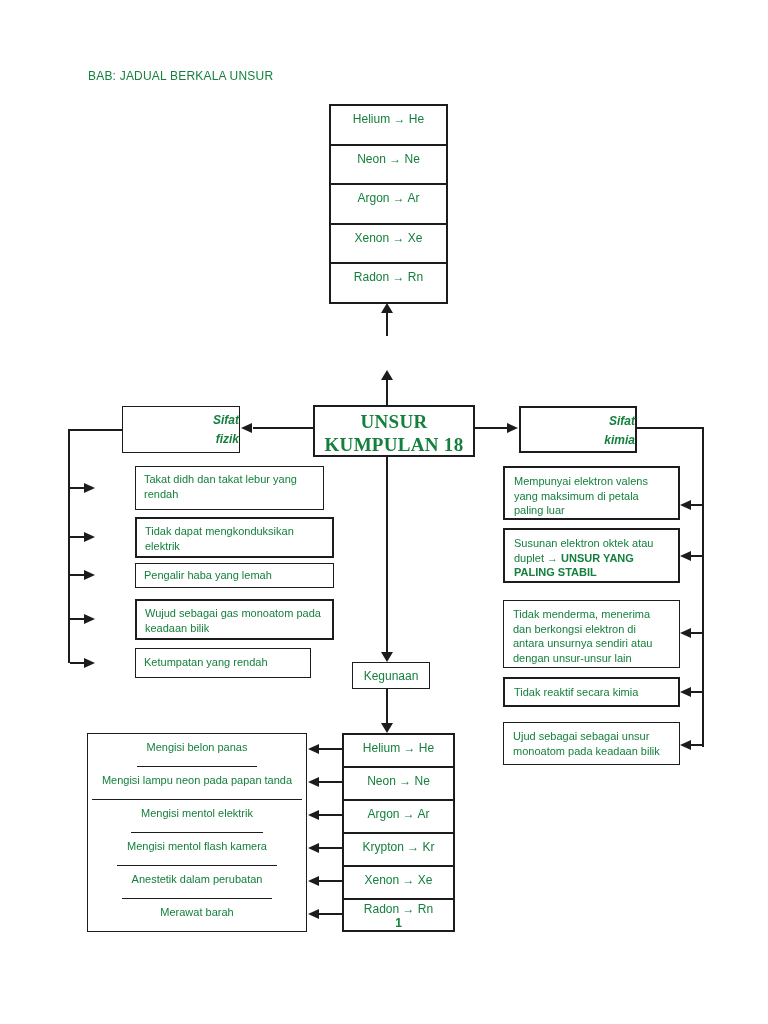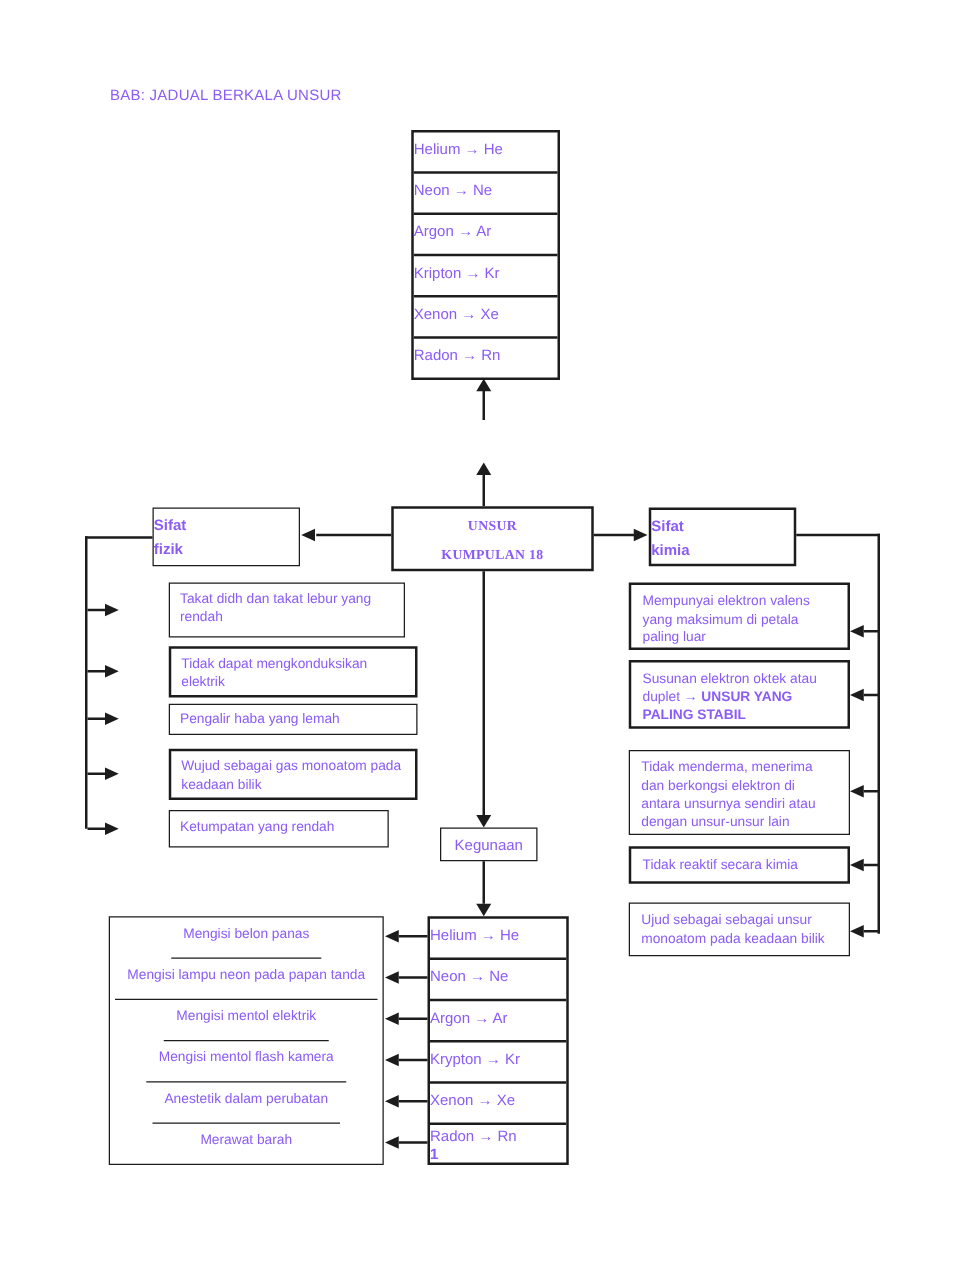--- a/index.html
+++ b/index.html
@@ -1,37 +1,37 @@
 <!DOCTYPE html>
 <html><head>
 <meta charset="utf-8">
 <style>
   * { margin:0; padding:0; box-sizing:border-box; }
   html,body { background:#ffffff; }
   .page {
     position:relative; width:768px; height:1024px; background:#ffffff;
-    font-family:"Liberation Sans", sans-serif; color:#8b5cf6; overflow:hidden;
+    font-family:"Liberation Sans", sans-serif; color:#15803d; overflow:hidden;
   }
   .abs { position:absolute; }
   .doc-title { font-size:12px; letter-spacing:.2px; }
 
   
   .box { position:absolute; border:1px solid #1c1c1c; background:#fff; }
   .b2  { border-width:2px; }
   .stack { display:flex; flex-direction:column; }
   .stack .cell {
-    flex:1 1 0; border-bottom:2px solid #1c1c1c; 
+    flex:1 1 0; border-bottom:2px solid #1c1c1c; text-align:center;
     font-size:12px; padding-top:6px;
   }
   .stack .cell:last-child { border-bottom:none; }
   .stack .cell.two-line { padding-top:2px; line-height:14px; }
   .centered { display:flex; align-items:center; justify-content:center; text-align:center; font-size:12px; }
-  .heading2 { text-align:left; font-weight:bold; font-size:12px; line-height:19px; padding-top:4px; }
+  .heading2 { text-align:right; font-weight:bold; font-size:12px; line-height:19px; padding-top:4px;font-style:italic; }
   .main-node {
-    font-family:"Liberation Serif", serif; font-weight:bold; font-size:11px;
+    font-family:"Liberation Serif", serif; font-weight:bold; font-size:19px;
     text-align:center; line-height:23px; padding-top:3px; letter-spacing:.3px;
   }
   .item { font-size:11px; line-height:1.32; padding:5px 8px;margin-left:32px; }
   .ritem { font-size:11px; line-height:1.32; padding:6px 9px; }
   .uselist { display:flex; flex-direction:column;align-items:center; }
   .uselist .urow { flex:1 1 0; border-bottom:1px solid #1c1c1c; font-size:11px; padding:7px 10px 0 10px; }
   .uselist .urow:last-child { border-bottom:none; }
   .b { font-weight:bold; }
 
   
@@ -46,21 +46,20 @@
 <body>
 
 <div class="page">
 
   <div class="abs doc-title" style="left:88px; top:69px;">BAB: JADUAL BERKALA UNSUR</div>
 
   <div class="box b2 stack" style="left:329px; top:104px; width:119px; height:200px;">
     <div class="cell">Helium → He</div>
     <div class="cell">Neon → Ne</div>
     <div class="cell">Argon → Ar</div>
-    <div class="cell">Kripton → Kr</div>
     <div class="cell">Xenon → Xe</div>
     <div class="cell">Radon → Rn</div>
   </div>
 
   <div class="tri tu" style="left:381px; top:303px;"></div>
   <div class="ln" style="left:386px; top:312px; width:2px; height:24px;"></div>
 
 
   <div class="tri tu" style="left:381px; top:370px;"></div>
   <div class="ln" style="left:386px; top:379px; width:2px; height:26px;"></div>

